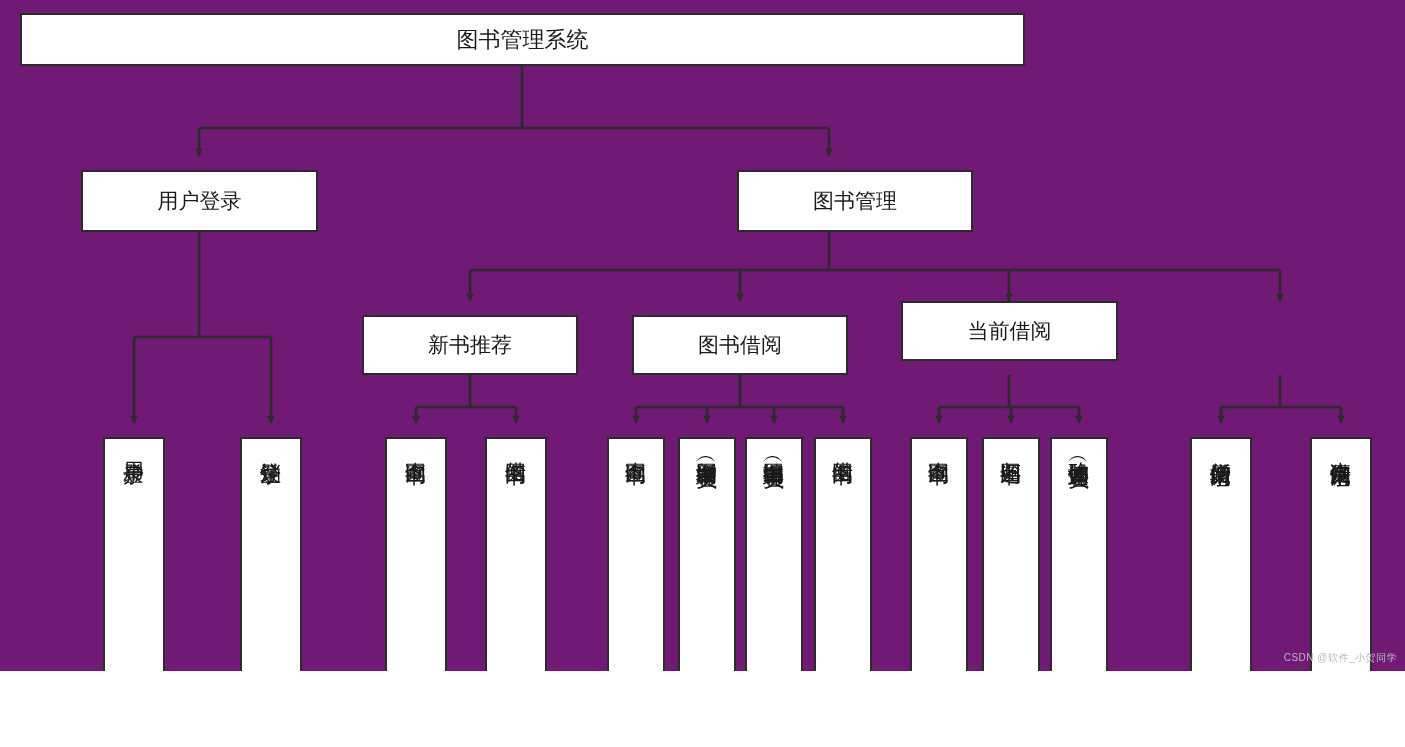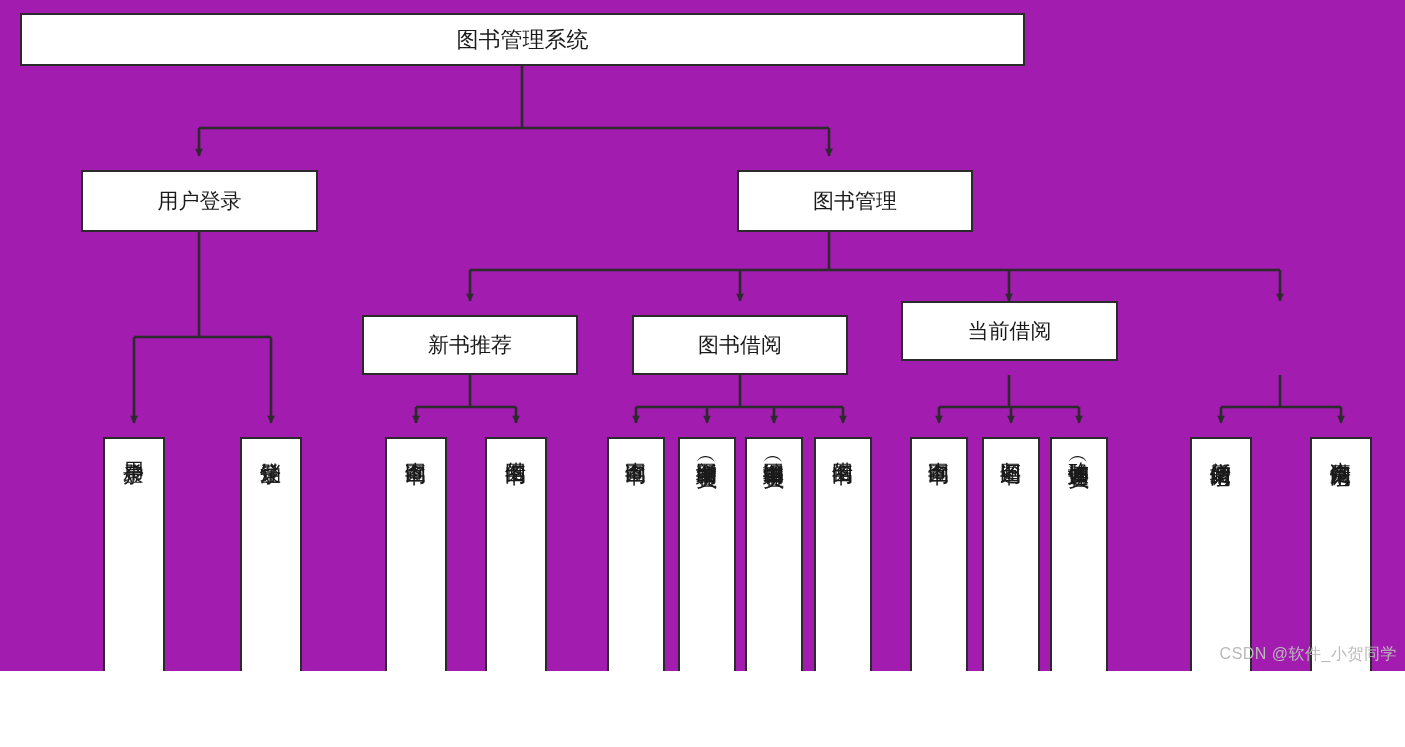--- a/index.html
+++ b/index.html
@@ -8,21 +8,21 @@
     padding: 0;
     background: #ffffff;
   }
   body {
     font-family: "Liberation Sans", "DejaVu Sans", sans-serif;
   }
   #diagram-root {
     position: relative;
     width: 1405px;
     height: 671px;
-    background: #a21caf;
+    background: #701a75;
     overflow: hidden;
   }
   #edge-layer {
     position: absolute;
     left: 0;
     top: 0;
     width: 1405px;
     height: 747px;
     pointer-events: none;
   }
@@ -60,21 +60,21 @@
     text-orientation: upright;
     font-size: 21px;
     letter-spacing: 1px;
     line-height: 1.0;
     white-space: nowrap;
   }
   .watermark {
     position: absolute;
     right: 8px;
     bottom: 6px;
-    font-size: 16px;
+    font-size: 10px;
     color: #b9b9b9;
     letter-spacing: 0.5px;
     z-index: 5;
     white-space: nowrap;
   }
 </style>
 </head>
 <body>
 
 <div id="diagram-root">

